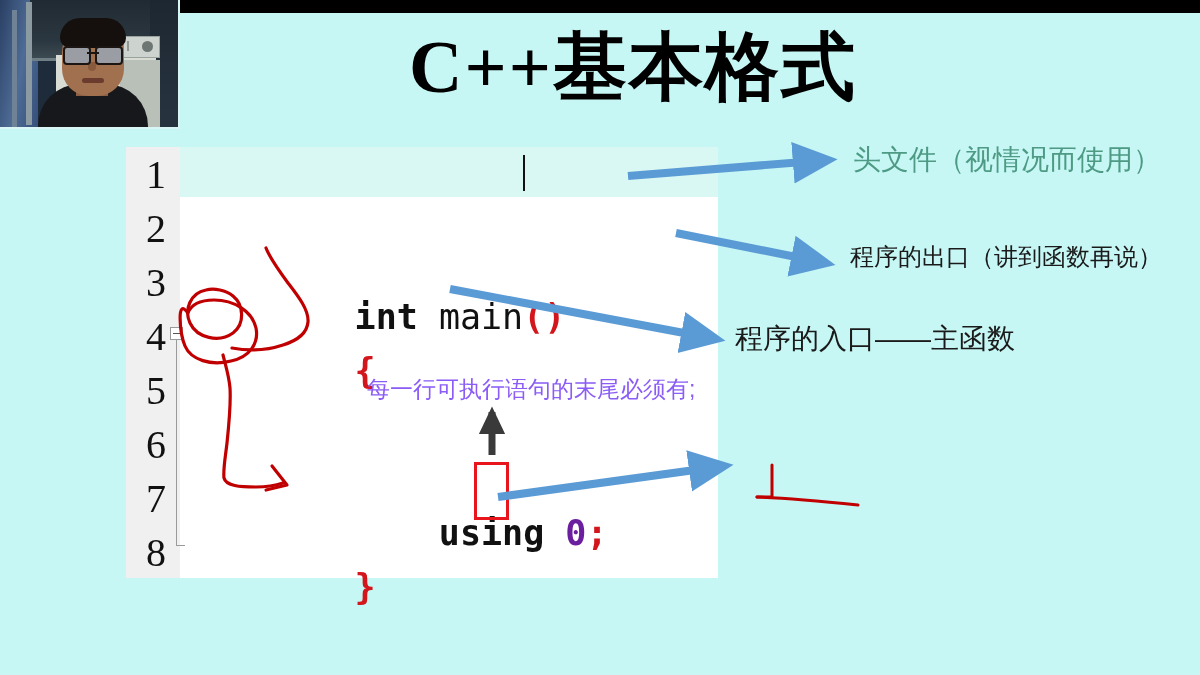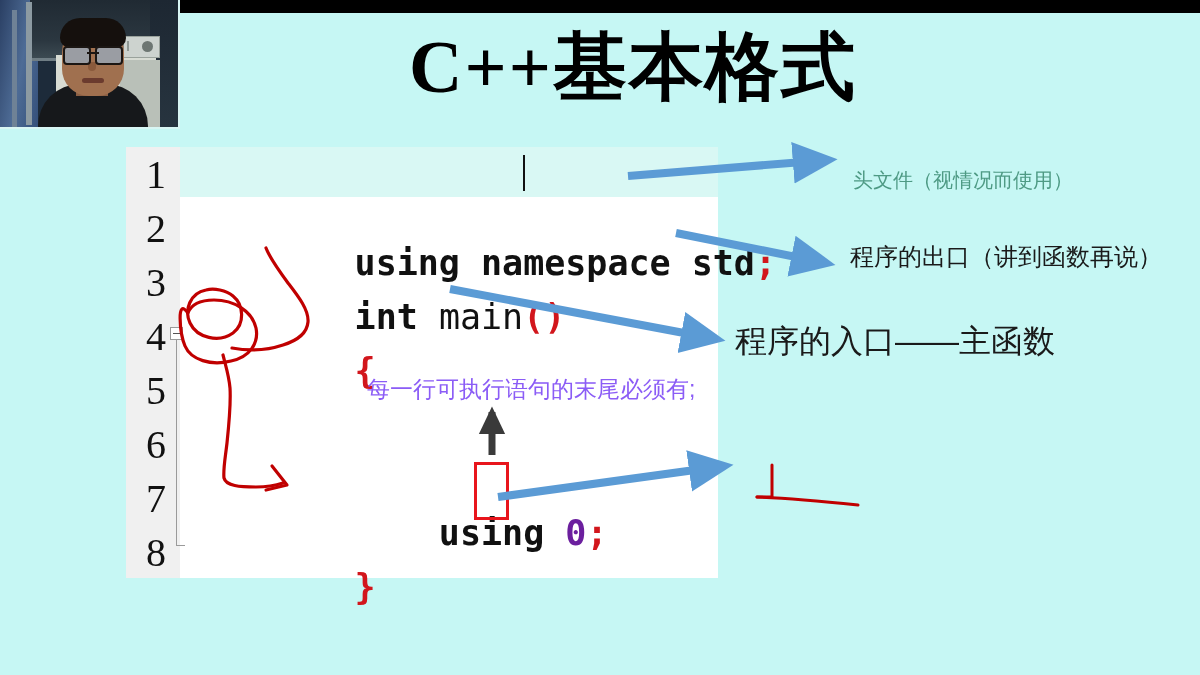--- a/index.html
+++ b/index.html
@@ -108,23 +108,23 @@
 
   
   .arrows{position:absolute;left:0;top:0;width:1200px;height:675px;pointer-events:none;}
 
   
   .anno{
     position:absolute;white-space:nowrap;
     font-family:"Liberation Sans","DejaVu Sans",sans-serif;
     font-size:27px;line-height:1;
   }
-  .anno.a1{left:853px;top:146px;color:#4e9a84;font-size:20px;margin-top:24px;}
+  .anno.a1{left:853px;top:146px;color:#4e9a84;font-size:28px;}
   .anno.a2{left:850px;top:245px;color:#1a1a1a;font-size:24px;}
-  .anno.a3{left:735px;top:325px;color:#1a1a1a;font-size:32px;}
+  .anno.a3{left:735px;top:325px;color:#1a1a1a;font-size:28px;}
   .anno.a4{left:745px;top:452px;color:#5b4bb5;font-size:28px;}
   .anno.a5{left:367px;top:378px;color:#8b5cf6;font-size:23px;}
 
   .semibox{
     position:absolute;left:474px;top:462px;width:35px;height:58px;
     border:3px solid #e8151c;box-sizing:border-box;
   }
 </style>
 </head>
 <body>
@@ -175,23 +175,20 @@
 
     <div class="foldbox"></div>
     <div class="foldline"></div>
     <div class="foldfoot"></div>
 
     <div class="codearea">
       <div class="curline"></div>
 
       <div class="caret" style="left:343px;top:8px"></div>
 
-      <div class="cl b" style="top:64px">
-        <span class="k-black">using namespace std</span><span class="k-red">;</span>
-      </div>
 
       <div class="cl" style="top:118px">
         <span class="k-black b" style="font-weight:700">int </span><span class="k-black">main</span><span class="k-red" style="font-weight:700">()</span>
       </div>
 
       <div class="cl b" style="top:172px">
         <span class="k-red">{</span>
       </div>
 
       <div class="cl b" style="top:334px">

